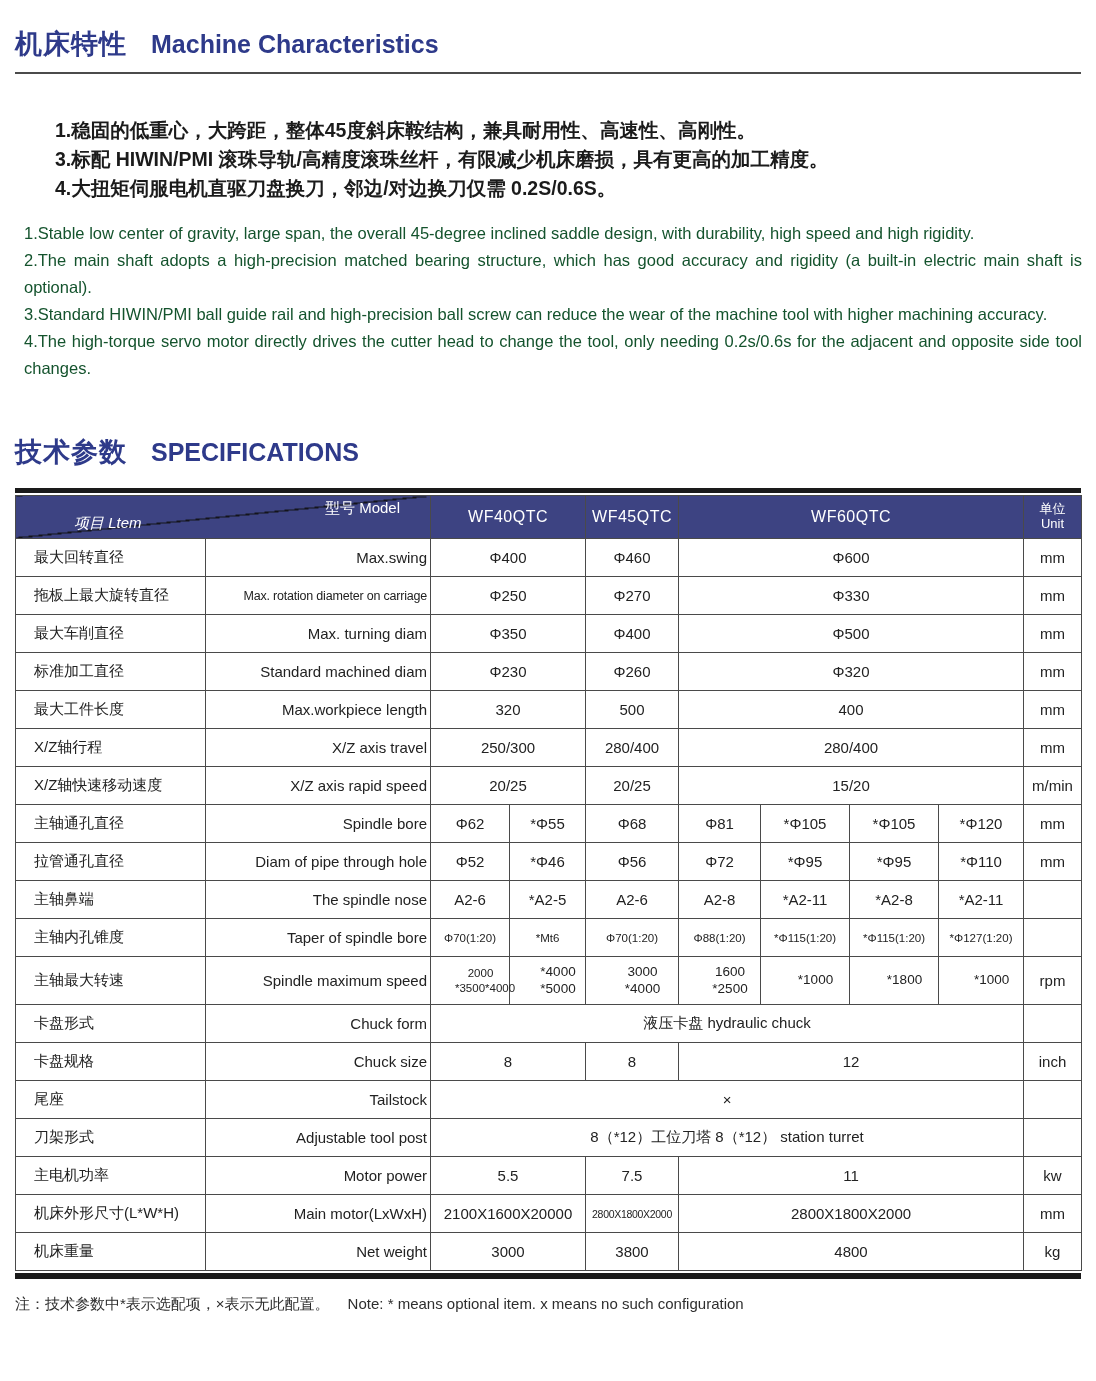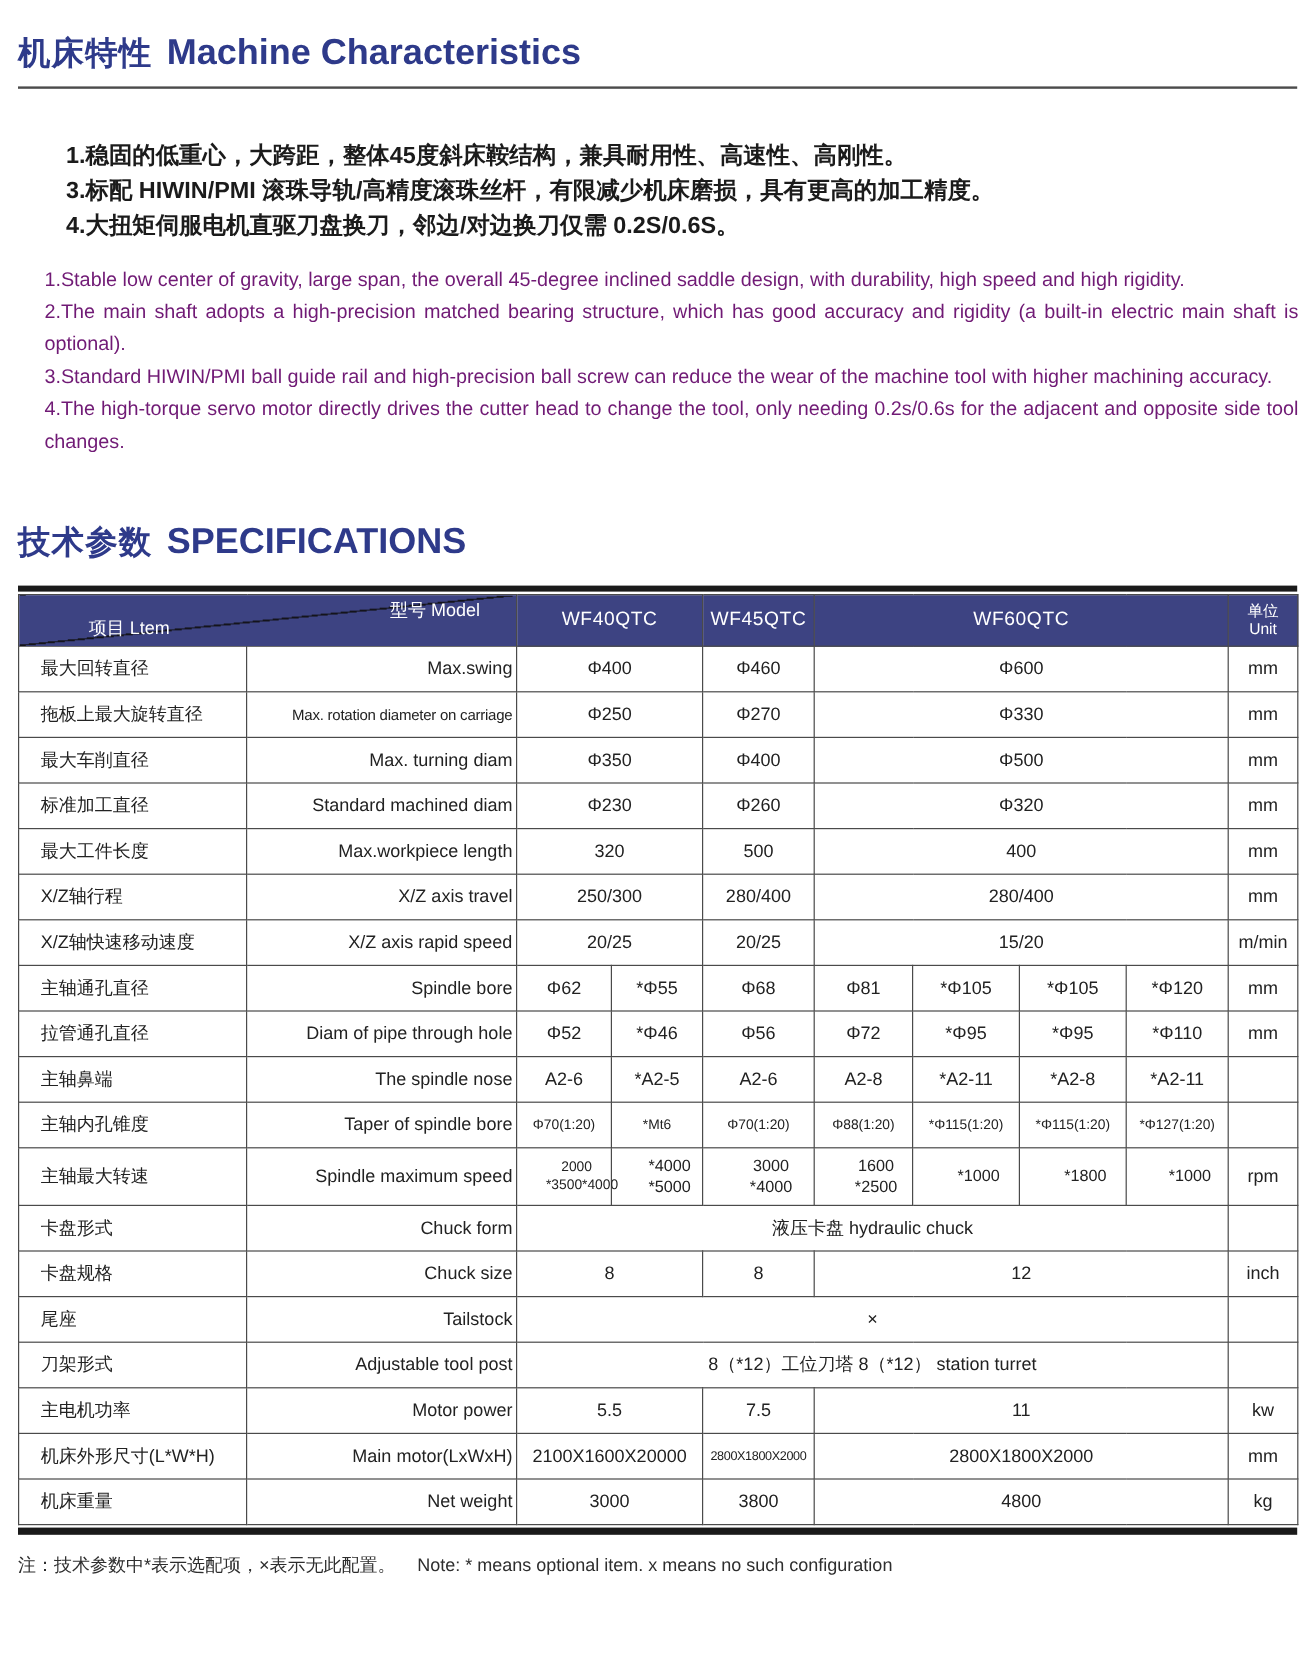--- a/index.html
+++ b/index.html
@@ -4,30 +4,30 @@
 <style>
   :root{ --blue:#2e3a8a; --navy:#3d4382; --bar:#1a1a1a; }
   *{ box-sizing:border-box; }
   html,body{ margin:0; padding:0; }
   body{
     width:1096px; height:1381px; background:#ffffff; overflow:hidden;
     font-family:"Liberation Sans","DejaVu Sans",sans-serif; color:#222;
   }
   .sec-title{ margin:26px 15px 0 15px; color:var(--blue); font-weight:bold; }
   .sec-title .cn{ font-size:27px; letter-spacing:1px; }
-  .sec-title .en{ font-size:30px; margin-left:12px; }
+  .sec-title .en{ font-size:25px; margin-left:24px; }
   .rule{ height:2px; background:#4b4b4b; margin:10px 15px 0 15px; }
 
   ul.features-cn{
     list-style:none; margin:42px 30px 0 55px; padding:0;
     font-size:19.5px; font-weight:600; line-height:29px; color:#1b1b1b;
   }
   ul.features-en{
-    list-style:none; margin:17px 14px 0 37px; padding:0;
-    font-size:16.5px; line-height:27px; color:#701a75; text-align:justify;
+    list-style:none; margin:17px 14px 0 24px; padding:0;
+    font-size:16.5px; line-height:27px; color:#14532d; text-align:justify;
   }
 
   .spec-title{ margin-top:52px; }
 
   .table-wrap{
     width:1066px; margin:18px 15px 0 15px;
     border-top:5px solid var(--bar); border-bottom:6px solid var(--bar);
     padding:2px 0;
   }
   table.spec{ border-collapse:collapse; table-layout:fixed; width:1066px; }
@@ -39,21 +39,21 @@
   }
   th.model{ font-size:16px; letter-spacing:0.5px; }
   th.unit-h{ font-size:13px; line-height:1.15; white-space:pre-line; }
   th.diag{
     position:relative;
     background-image:linear-gradient(to bottom right,
       transparent calc(50% - 1.3px), #14141b calc(50% - 1.3px),
       #14141b calc(50% + 0.1px), transparent calc(50% + 0.1px));
   }
   th.diag .model-label{ position:absolute; top:3px; right:30px; font-size:15px; }
-  th.diag .item-label{ position:absolute; bottom:5px; left:58px; font-size:15px; }
+  th.diag .item-label{ position:absolute; bottom:5px; left:58px; font-size:15px;font-style:italic; }
 
   tbody td{
     height:38px; text-align:center; font-size:15px; color:#222;
     padding:2px 3px; white-space:pre-line; border-color:#4a4a4a;
   }
   tbody td.cn{ text-align:left; padding-left:18px; }
   tbody td.en{ text-align:right; padding-left:12px; }
   tbody tr:nth-child(2)  td.en{ font-size:12.5px; letter-spacing:-0.2px; }
   tbody tr:nth-child(11) td.val{ font-size:11.5px; padding:2px 1px; }
   tbody tr:nth-child(12) td{ height:48px; }

